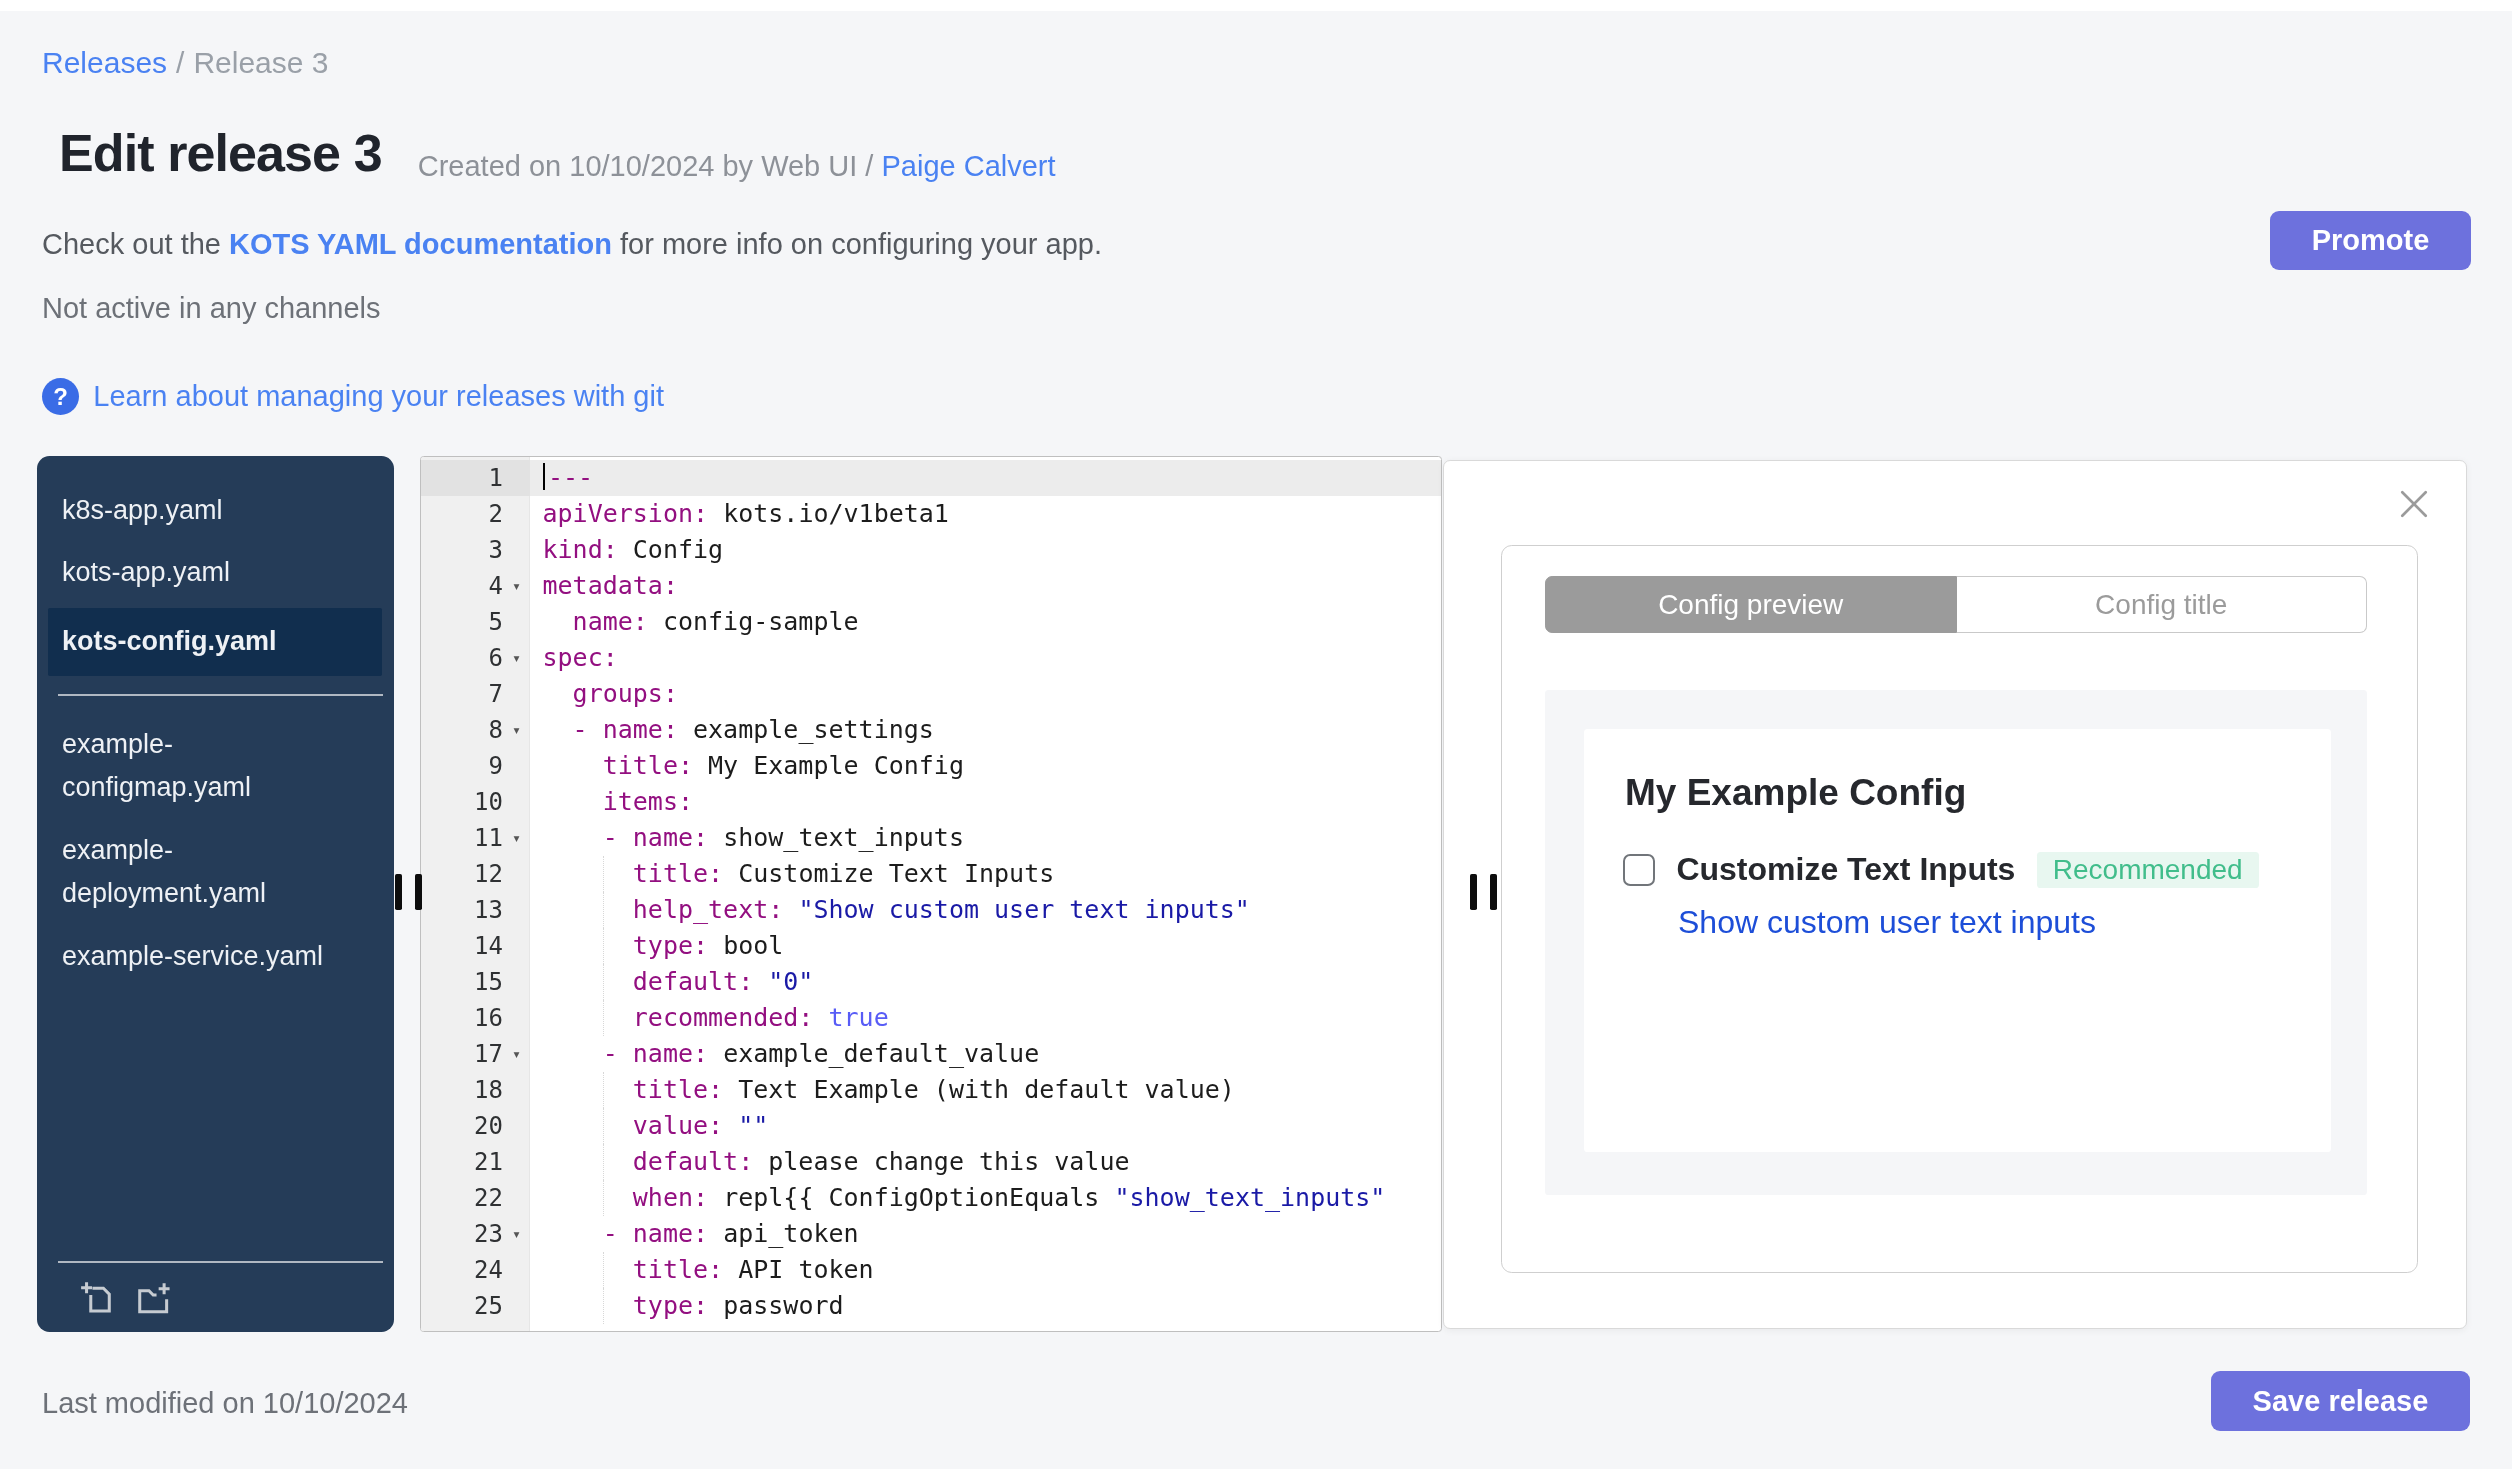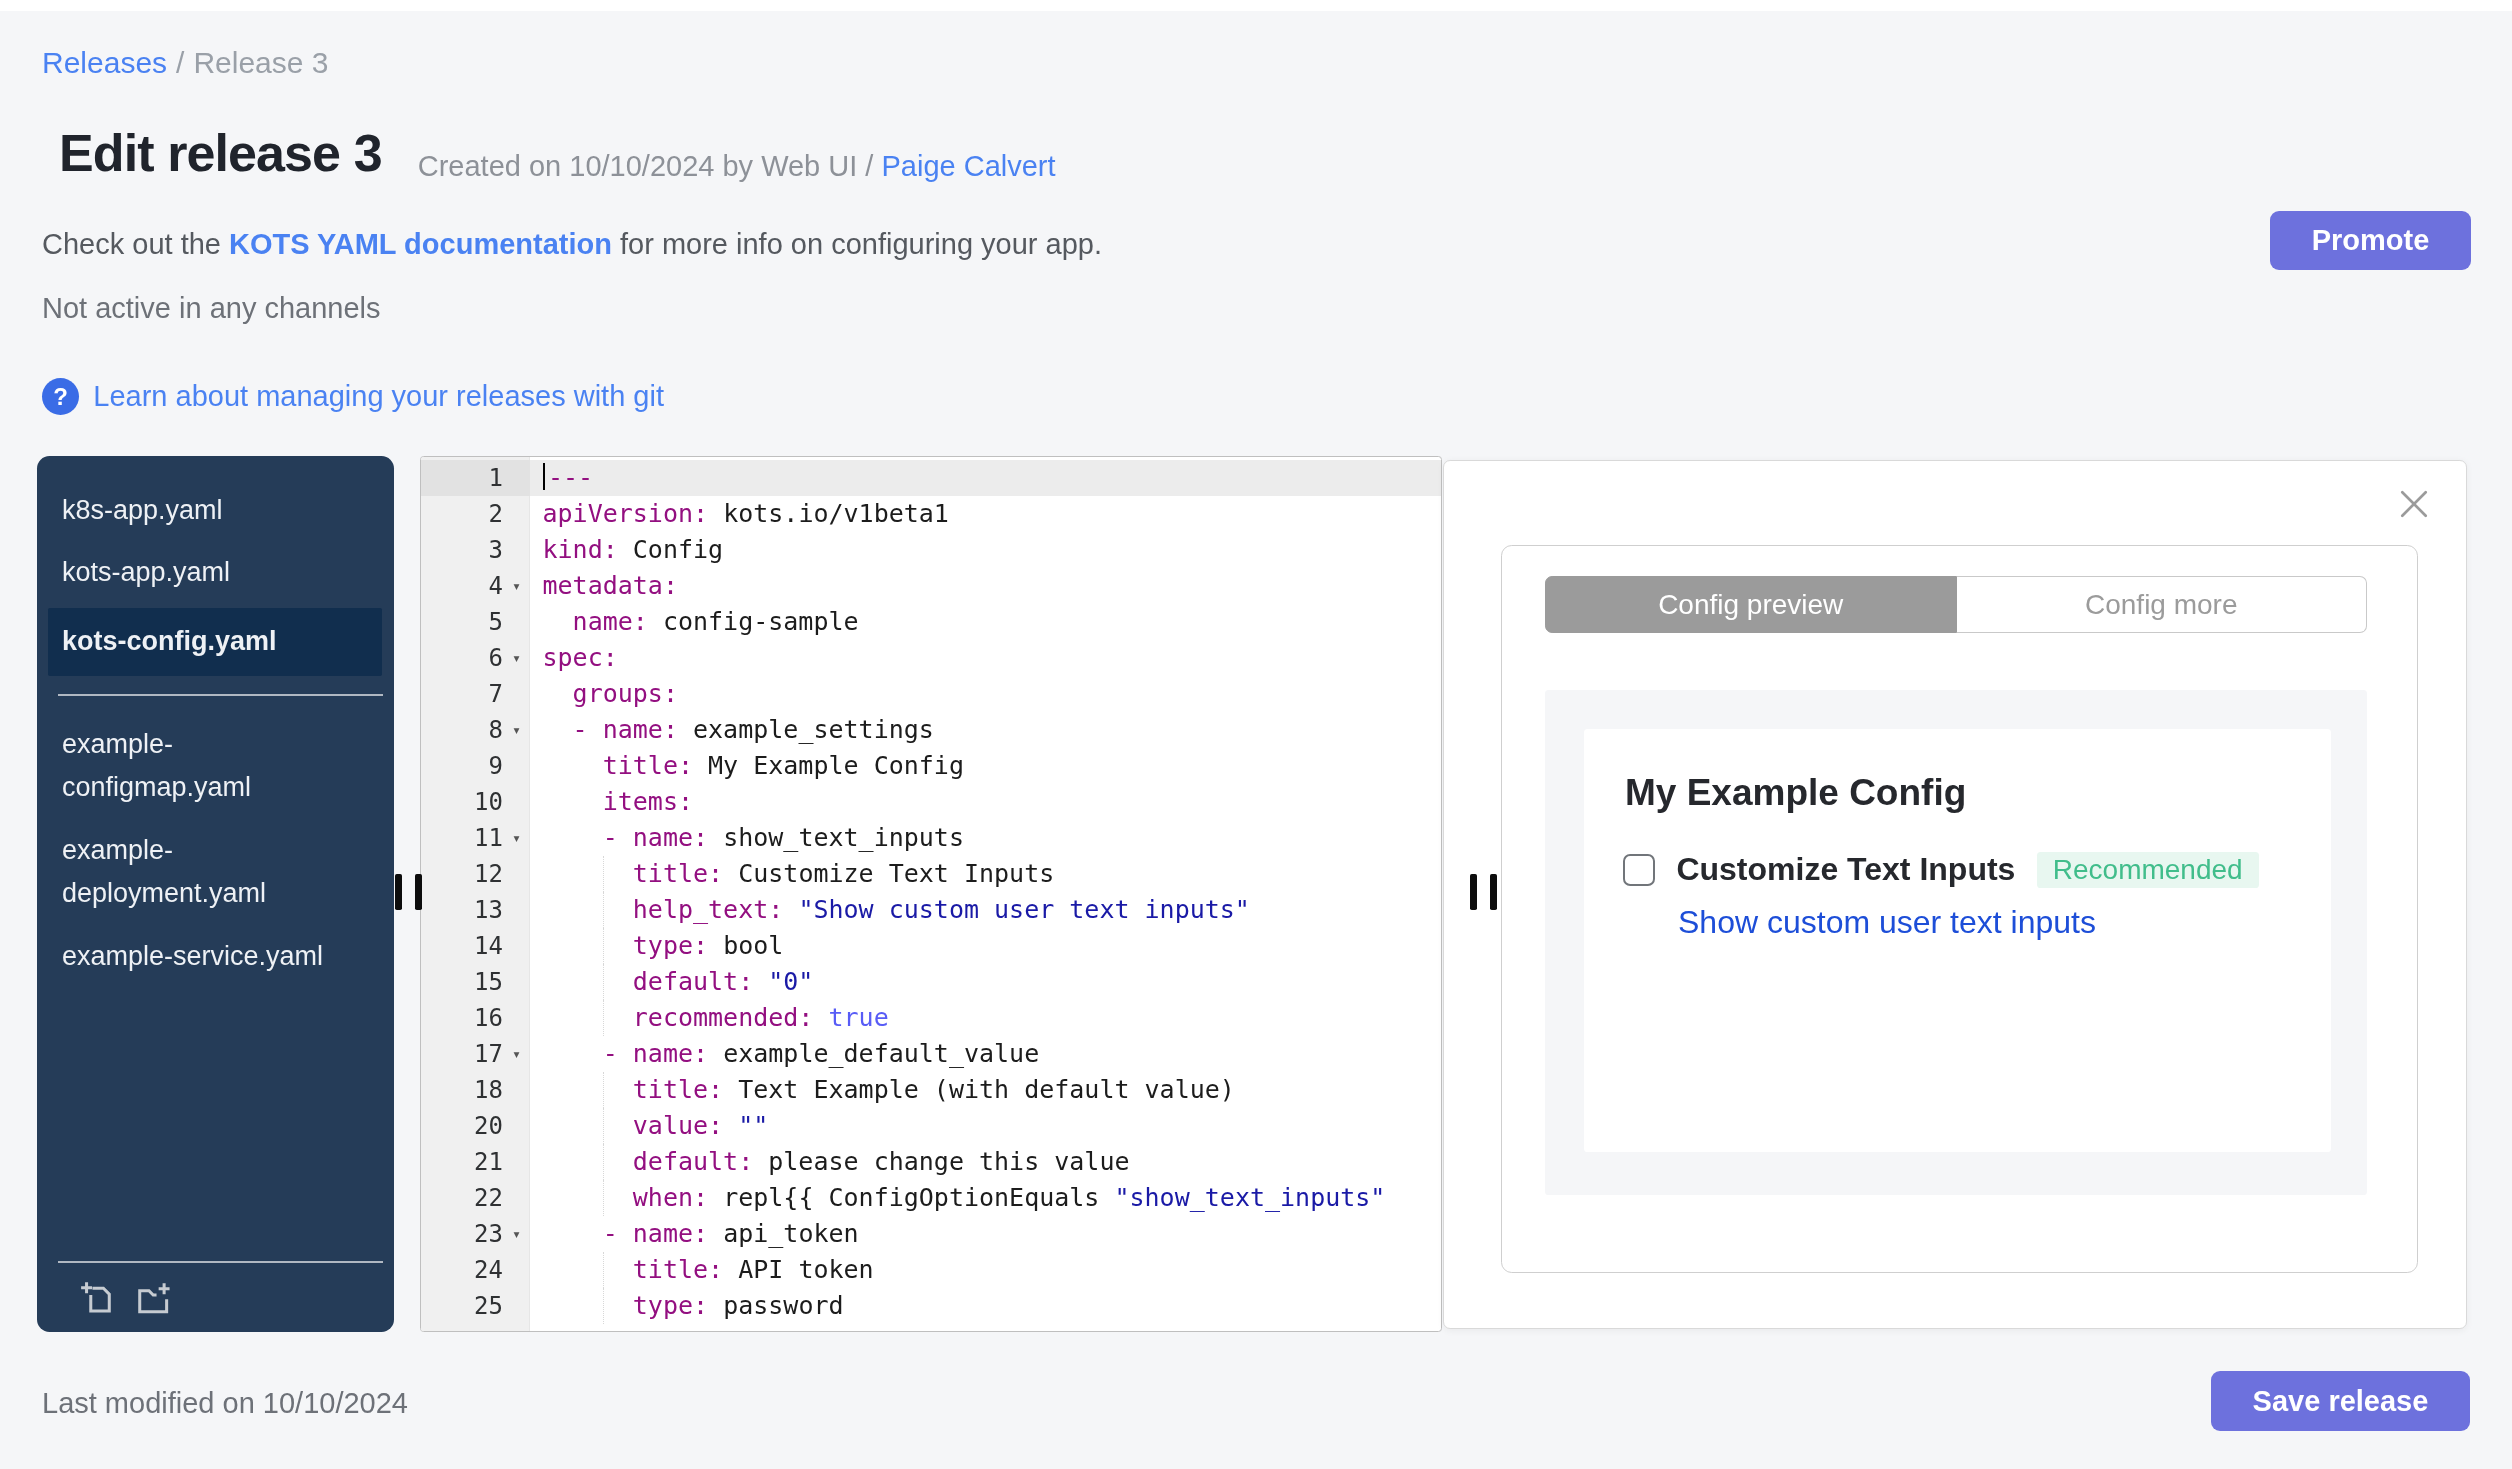--- a/index.html
+++ b/index.html
@@ -339,21 +339,21 @@
 
   <div class="panel">
     <div class="panel-close">
       <svg width="36" height="36" viewBox="0 0 40 40" fill="none" stroke="#9b9b9b" stroke-width="3" stroke-linecap="round">
         <path d="M7 7 L33 33 M33 7 L7 33"></path>
       </svg>
     </div>
     <div class="inner-box">
       <div class="tab-bar">
           <div class="tab active">Config preview</div>
-          <div class="tab inactive">Config more</div>
+          <div class="tab inactive">Config title</div>
         </div>
       <div class="gray-region">
         <div class="white-card">
           <div class="card-heading">My Example Config</div>
           <div class="config-item">
             <div class="checkbox"></div>
             <div class="item-label">Customize Text Inputs</div>
             <div class="badge">Recommended</div>
           </div>
           <div class="item-desc">Show custom user text inputs</div>

